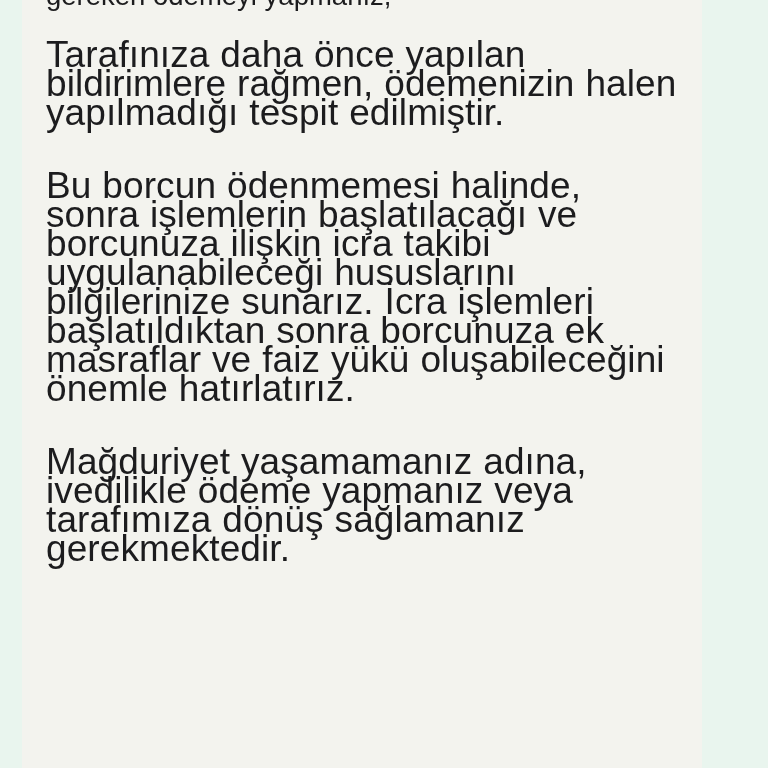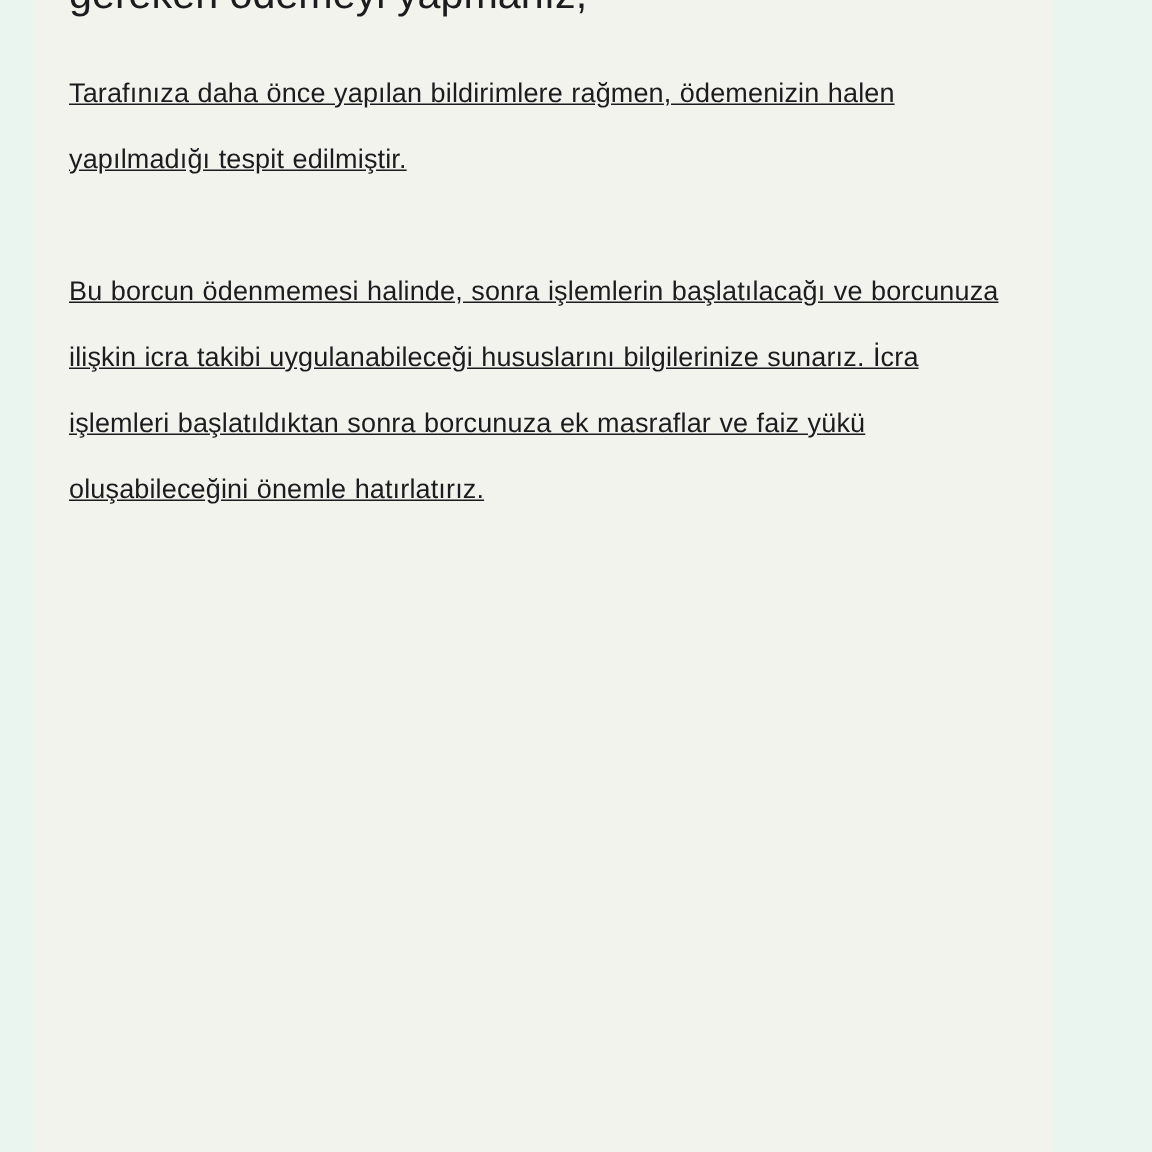--- a/index.html
+++ b/index.html
@@ -25,26 +25,25 @@
     top: 0;
     width: 680px;
     height: 768px;
     background: #f3f3ee;
     border-radius: 0;
     box-sizing: border-box;
     padding: 0 24px;
     overflow: hidden;
   }
   .msg-body {
-    font-size: 18px;
-    line-height: 44px;
+    font-size: 37px;
+    line-height: 29px;
     color: #1c1c1e;
     letter-spacing: 0.1px;
     word-spacing: 0.5px;
-    text-decoration: underline;
   }
   .clipped-line {
     height: 18px;
     overflow: hidden;
     color: #1c1c1e;
     font-size: 27.5px;
     line-height: 44px;
     position: relative;
   }
   .clipped-line span {
@@ -71,15 +70,16 @@
   <div class="message-card">
     <div class="clipped-line">
       <span>gereken ödemeyi yapmanız,</span>
     </div>
     <div class="spacer-top"></div>
     <div class="msg-body">
       <p class="para">Tarafınıza daha önce yapılan bildirimlere rağmen, ödemenizin halen yapılmadığı tespit edilmiştir.</p>
       <div class="gap"></div>
       <p class="para">Bu borcun ödenmemesi halinde, sonra işlemlerin başlatılacağı ve borcunuza ilişkin icra takibi uygulanabileceği hususlarını bilgilerinize sunarız. İcra işlemleri başlatıldıktan sonra borcunuza ek masraflar ve faiz yükü oluşabileceğini önemle hatırlatırız.</p>
       <div class="gap"></div>
+      <p class="para">Mağduriyet yaşamamanız adına, ivedilikle ödeme yapmanız veya tarafımıza dönüş sağlamanız gerekmektedir.</p>
     </div>
   </div>
 </div>
 
 </body></html>

